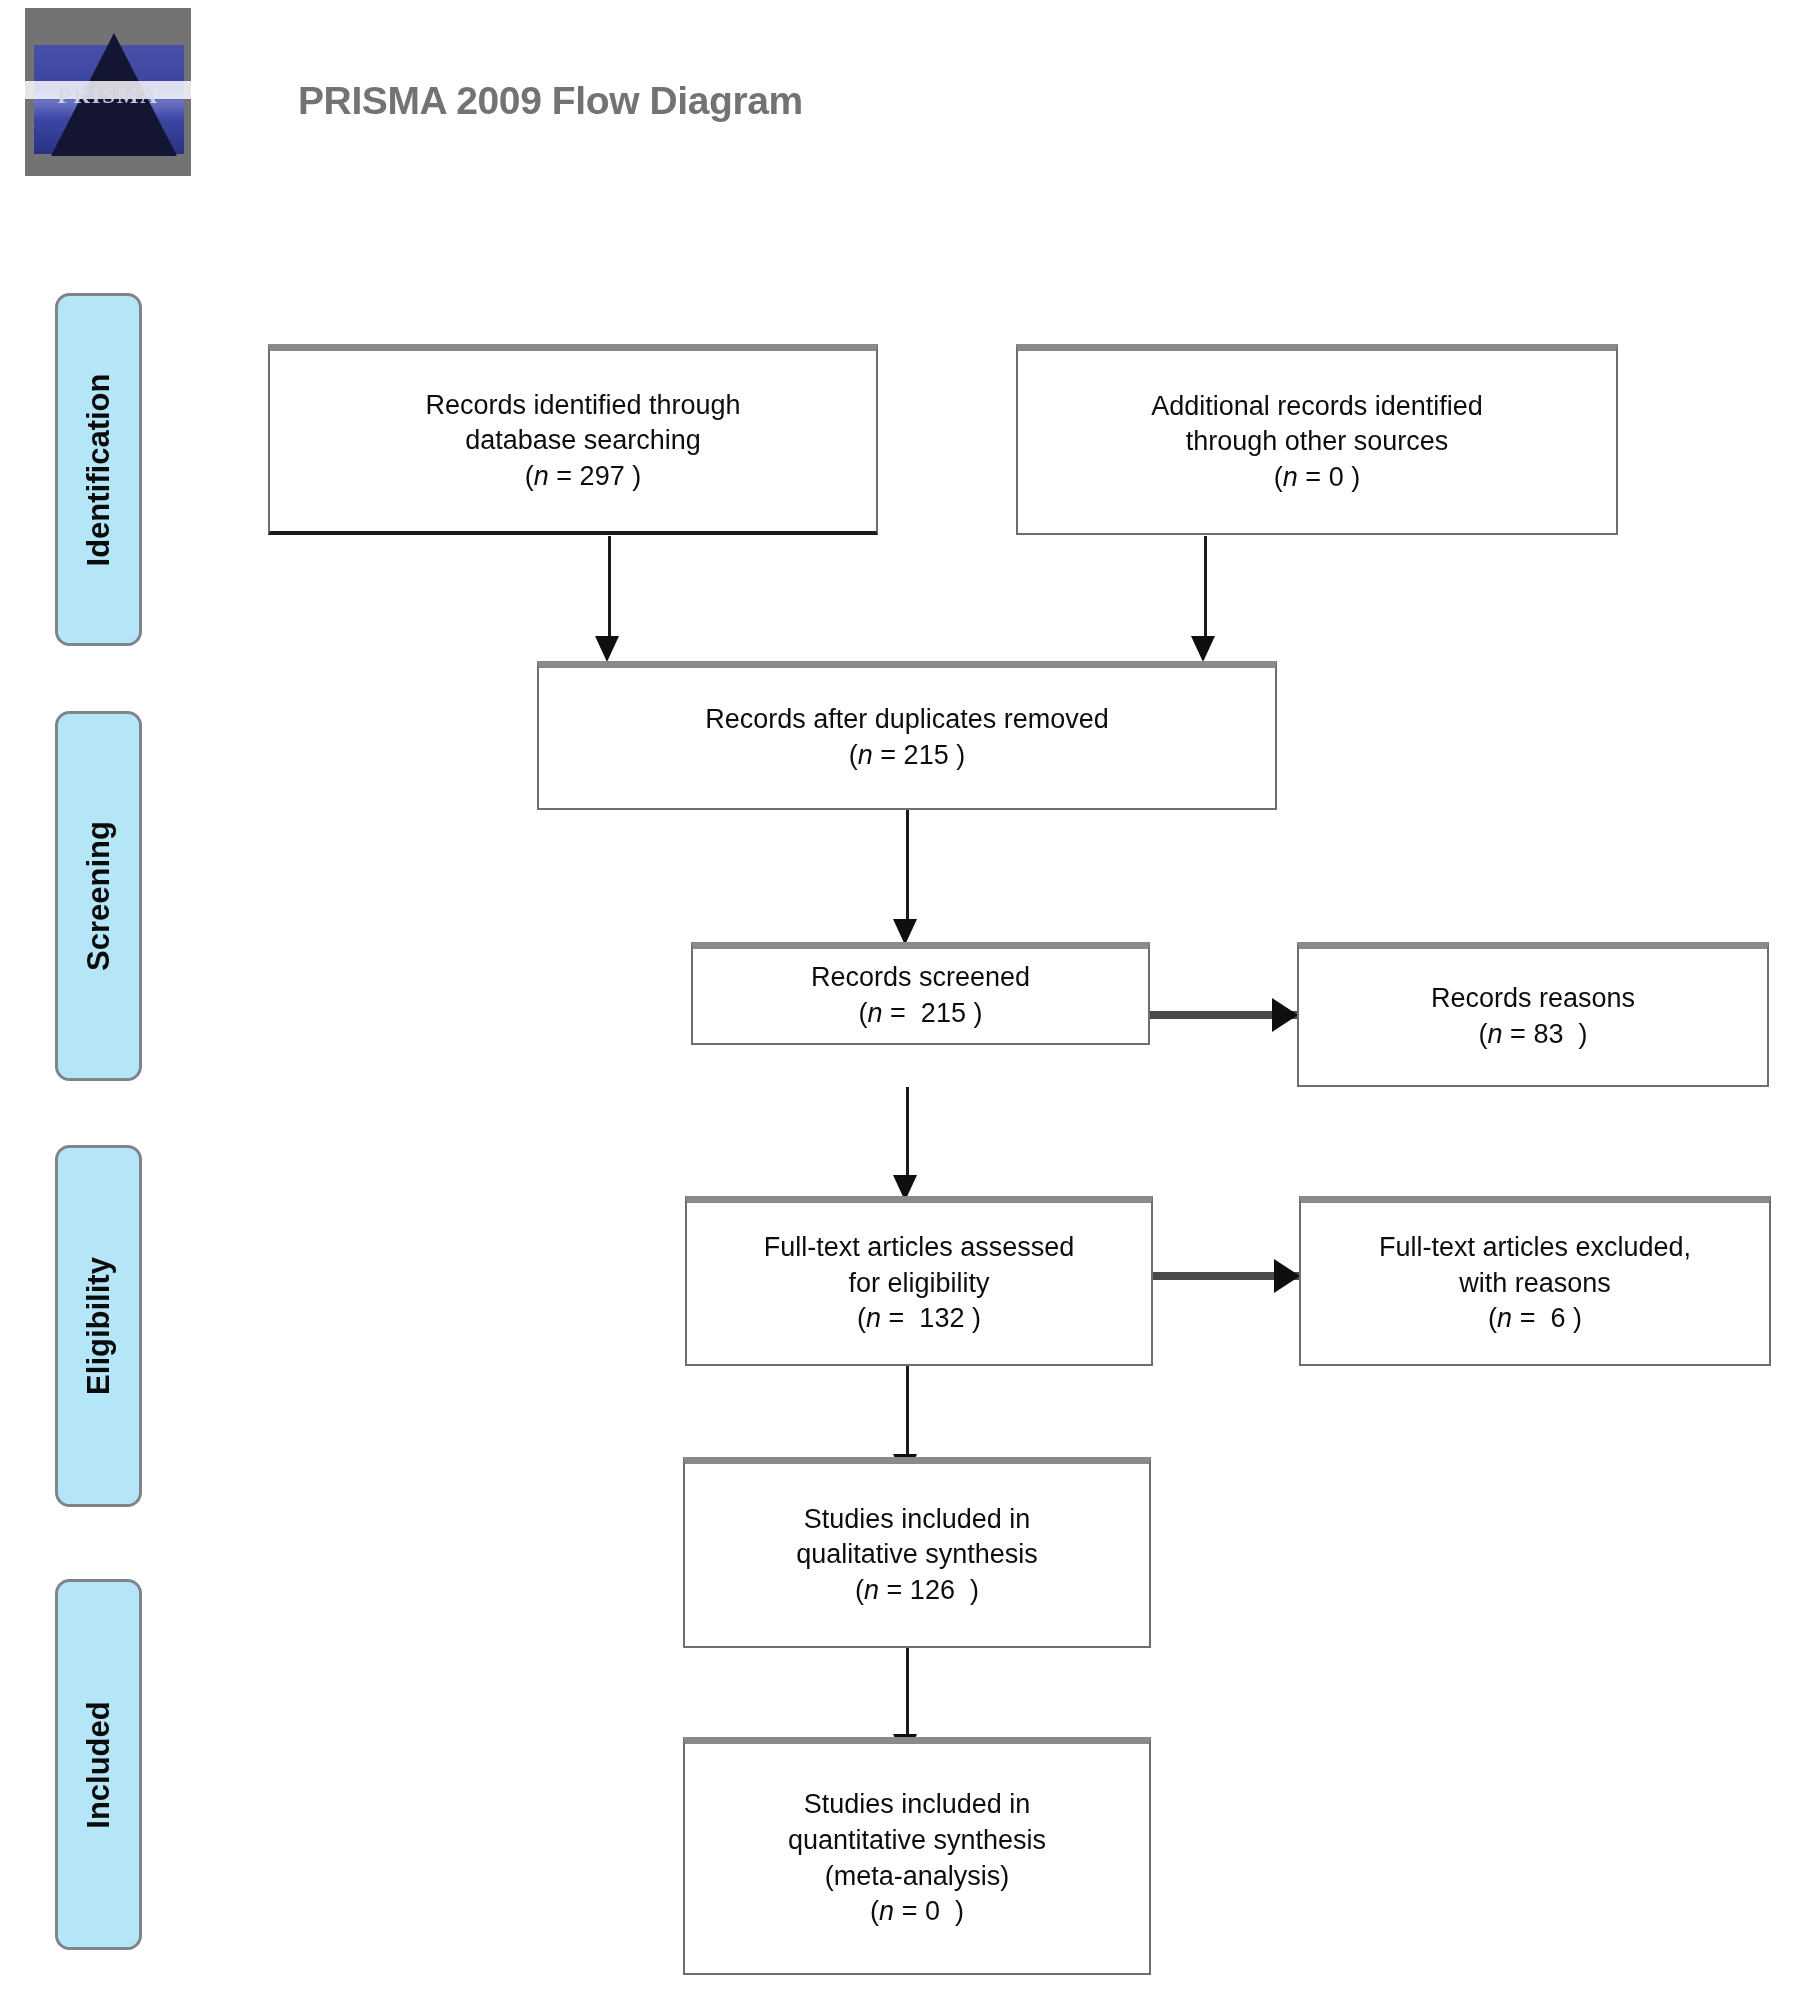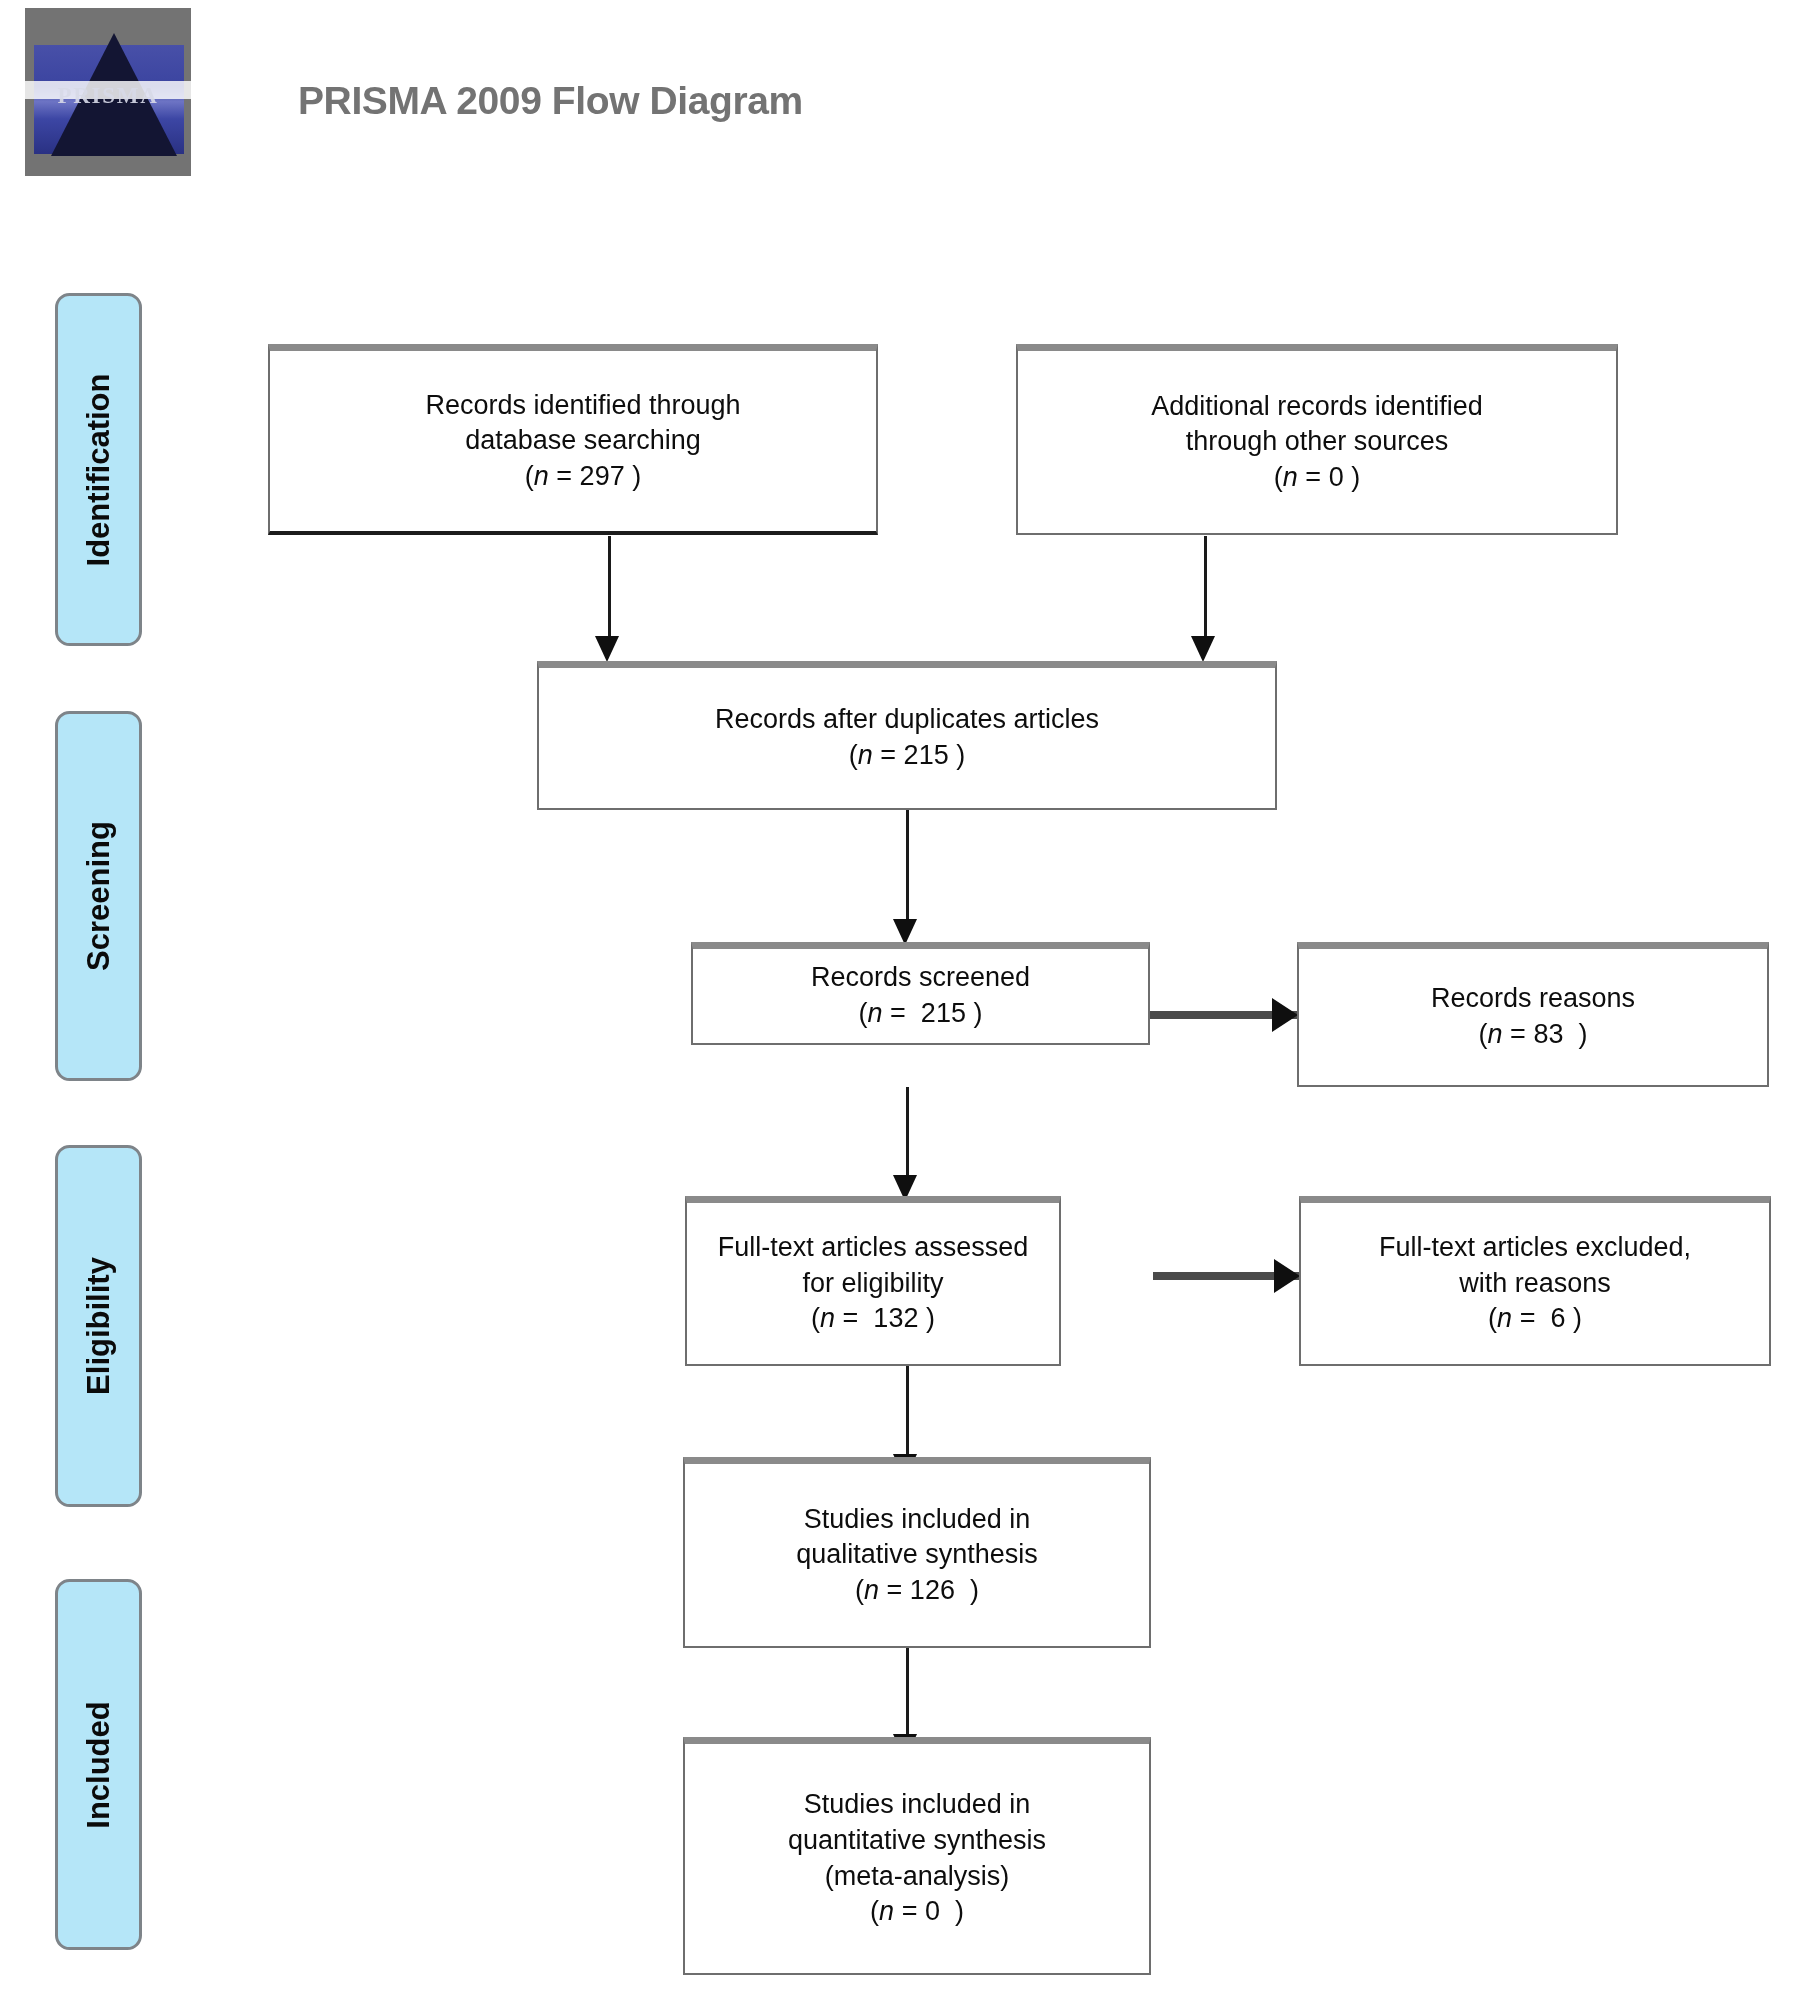--- a/index.html
+++ b/index.html
@@ -173,21 +173,21 @@
   </div>
 
   <div class="v-line" style="left:608px;top:536px;height:104px;"></div>
   <div class="v-arrowhead" style="left:595px;top:636px;"></div>
 
   <div class="v-line" style="left:1204px;top:536px;height:104px;"></div>
   <div class="v-arrowhead" style="left:1191px;top:636px;"></div>
 
   <div class="flow-box" style="left:537px;top:661px;width:740px;height:149px;">
     <div class="box-text">
-      <div>Records after duplicates articles</div>
+      <div>Records after duplicates removed</div>
       <div class="n-line"><span>(</span><i>n</i><span> = 215 )</span></div>
     </div>
   </div>
 
   <div class="v-line" style="left:906px;top:810px;height:113px;"></div>
   <div class="v-arrowhead" style="left:893px;top:919px;"></div>
 
   <div class="flow-box" style="left:691px;top:942px;width:459px;height:103px;">
     <div class="box-text">
       <div>Records screened</div>
@@ -201,21 +201,21 @@
   <div class="flow-box" style="left:1297px;top:942px;width:472px;height:145px;">
     <div class="box-text">
       <div>Records reasons</div>
       <div class="n-line"><span>(</span><i>n</i><span> = 83  )</span></div>
     </div>
   </div>
 
   <div class="v-line" style="left:906px;top:1087px;height:91px;"></div>
   <div class="v-arrowhead" style="left:893px;top:1175px;"></div>
 
-  <div class="flow-box" style="left:685px;top:1196px;width:376px;height:170px;">
+  <div class="flow-box" style="left:685px;top:1196px;width:468px;height:170px;">
     <div class="box-text">
       <div>Full-text articles assessed</div>
       <div>for eligibility</div>
       <div class="n-line"><span>(</span><i>n</i><span> =  132 )</span></div>
     </div>
   </div>
 
   <div class="h-line" style="left:1153px;top:1272px;width:147px;"></div>
   <div class="h-arrowhead" style="left:1274px;top:1259px;"></div>
 

